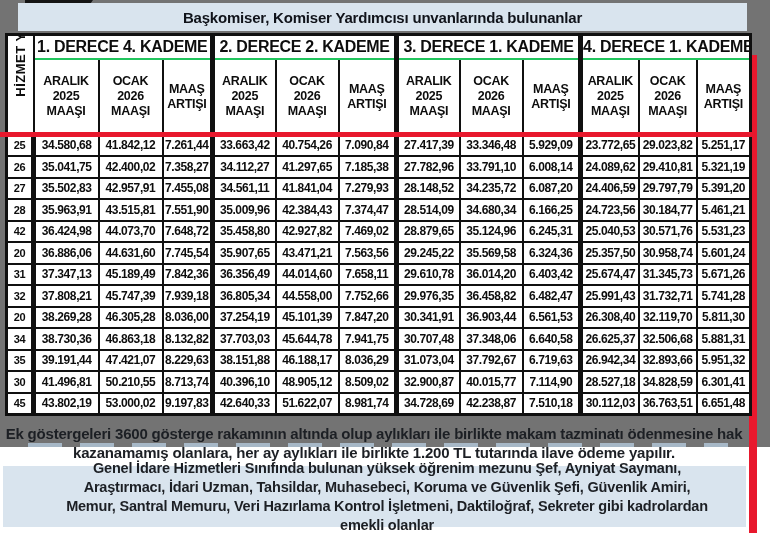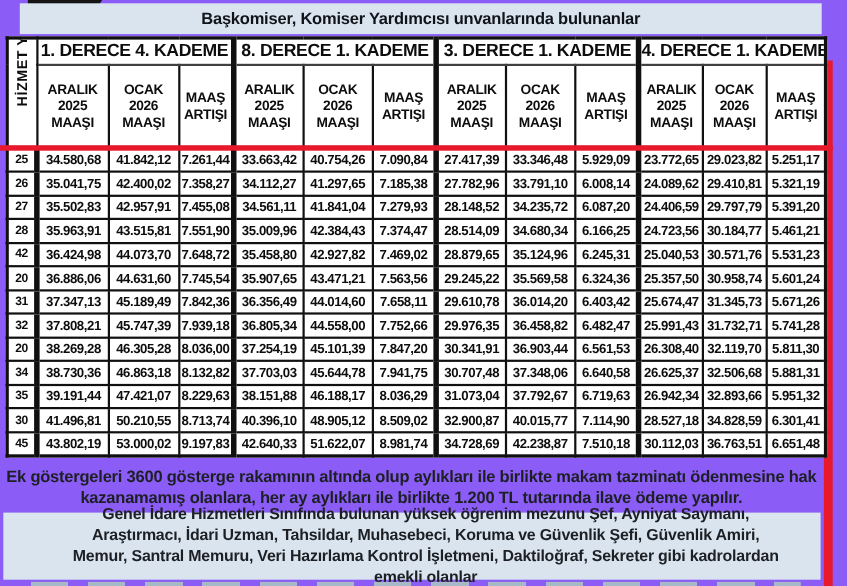--- a/index.html
+++ b/index.html
@@ -1,18 +1,18 @@
 <!DOCTYPE html>
 <html><head>
 <meta charset="utf-8">
 <style>
   * { margin:0; padding:0; box-sizing:border-box; }
   html,body { width:770px; height:533px; background:#ffffff; overflow:hidden;
     font-family:"Liberation Sans", sans-serif; }
-  .stage { position:relative; width:770px; height:533px; background:#8b5cf6; }
+  .stage { position:relative; width:770px; height:447px; background:#737373; }
 
   
   .wedge { position:absolute; left:25px; top:0; width:68px; height:7px;
     background:#141414; clip-path:polygon(0 0,100% 0,96% 55%,0 100%); }
 
   
   .titlebar { position:absolute; left:18px; top:3px; width:729px; height:28px;
     background:#d9e4ee; display:flex; align-items:center; justify-content:center; }
   .titlebar span { font-weight:700; font-size:15px; color:#10131a; letter-spacing:-0.2px; }
 
@@ -25,21 +25,21 @@
   
   table.salary { position:absolute; left:5px; top:33px; width:741px;
     border-collapse:collapse; table-layout:fixed; background:#fff; z-index:3; }
   table.salary th, table.salary td { border:2px solid #101010; text-align:center;
     vertical-align:middle; color:#0d0d0d; overflow:hidden; white-space:nowrap; }
   table.salary { border:3px solid #101010; }
   th.yearcol { width:27px; border-right:5px solid #101010; position:relative; background:#fff; }
   th.yearcol .vlabel { display:block; transform:rotate(-90deg); transform-origin:center;
     font-weight:700; font-size:13px; letter-spacing:0.5px; white-space:nowrap; }
   tr.grouprow th.group { height:24px; font-weight:700; font-size:16px;
-    letter-spacing:-0.3px; border-bottom:2px solid #404040;margin-top:28px; }
+    letter-spacing:-0.3px; border-bottom:2px solid #22c55e;margin-top:28px; }
   tr.subrow th.sub { height:76px; font-weight:700; font-size:12.5px; line-height:1.18;
     letter-spacing:-0.3px; border-bottom:none; }
   .gstart { border-left:5px solid #101010 !important; }
   tbody td { height:21.5px; font-weight:700; font-size:12px; letter-spacing:-0.4px; }
   tbody td.year { border-right:5px solid #101010; font-size:11px; }
 
   
   .note1 { position:absolute; left:0; top:424px; width:748px; text-align:center;
     font-weight:700; font-size:15px; line-height:19px; color:#1c1f24; letter-spacing:-0.2px; }
   .note2 { position:absolute; left:3px; top:466px; width:743px; height:61px;
@@ -79,21 +79,21 @@
       <col style="width:58px">
         <col style="width:58px">
         <col style="width:54px">
     </colgroup>
     <thead>
         <tr class="grouprow">
           <th class="yearcol" rowspan="2">
             <span class="vlabel">HİZMET YILI</span>
           </th>
           <th colspan="3" class="group">1. DERECE 4. KADEME</th>
-          <th colspan="3" class="group gstart">8. DERECE 1. KADEME</th>
+          <th colspan="3" class="group gstart">2. DERECE 2. KADEME</th>
           <th colspan="3" class="group gstart">3. DERECE 1. KADEME</th>
           <th colspan="3" class="group gstart">4. DERECE 1. KADEME</th>
         </tr>
         <tr class="subrow">
           <th class="sub">
             <div>ARALIK</div>
             <div>2025</div>
             <div>MAAŞI</div>
           </th>
           <th class="sub">

